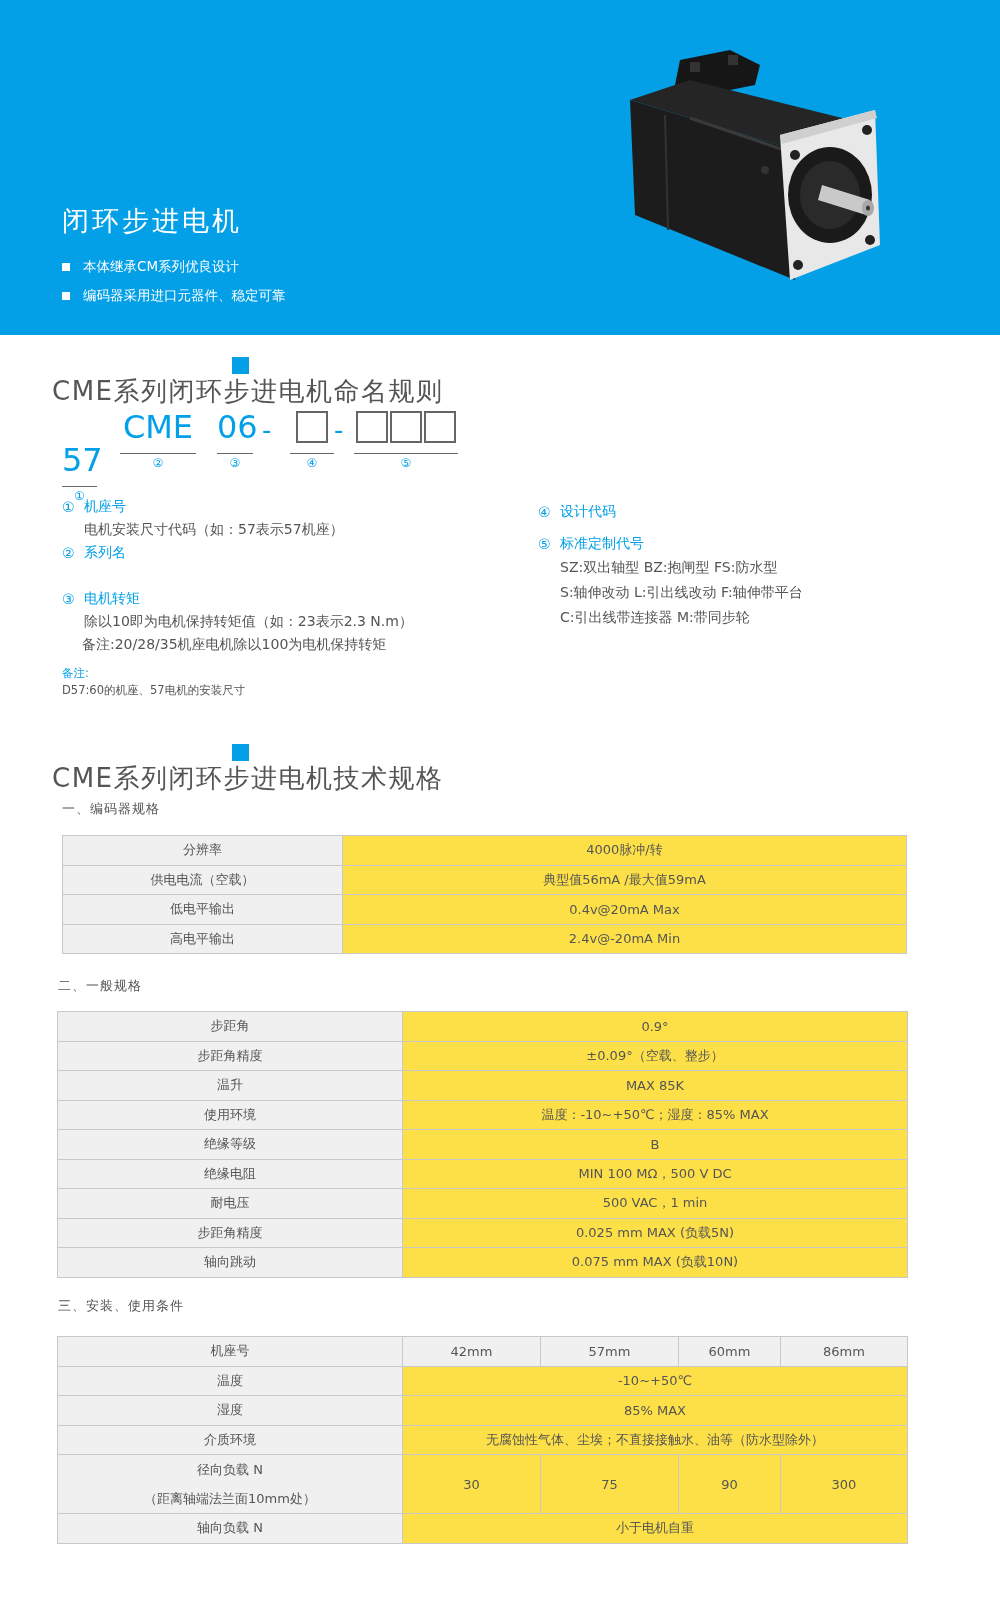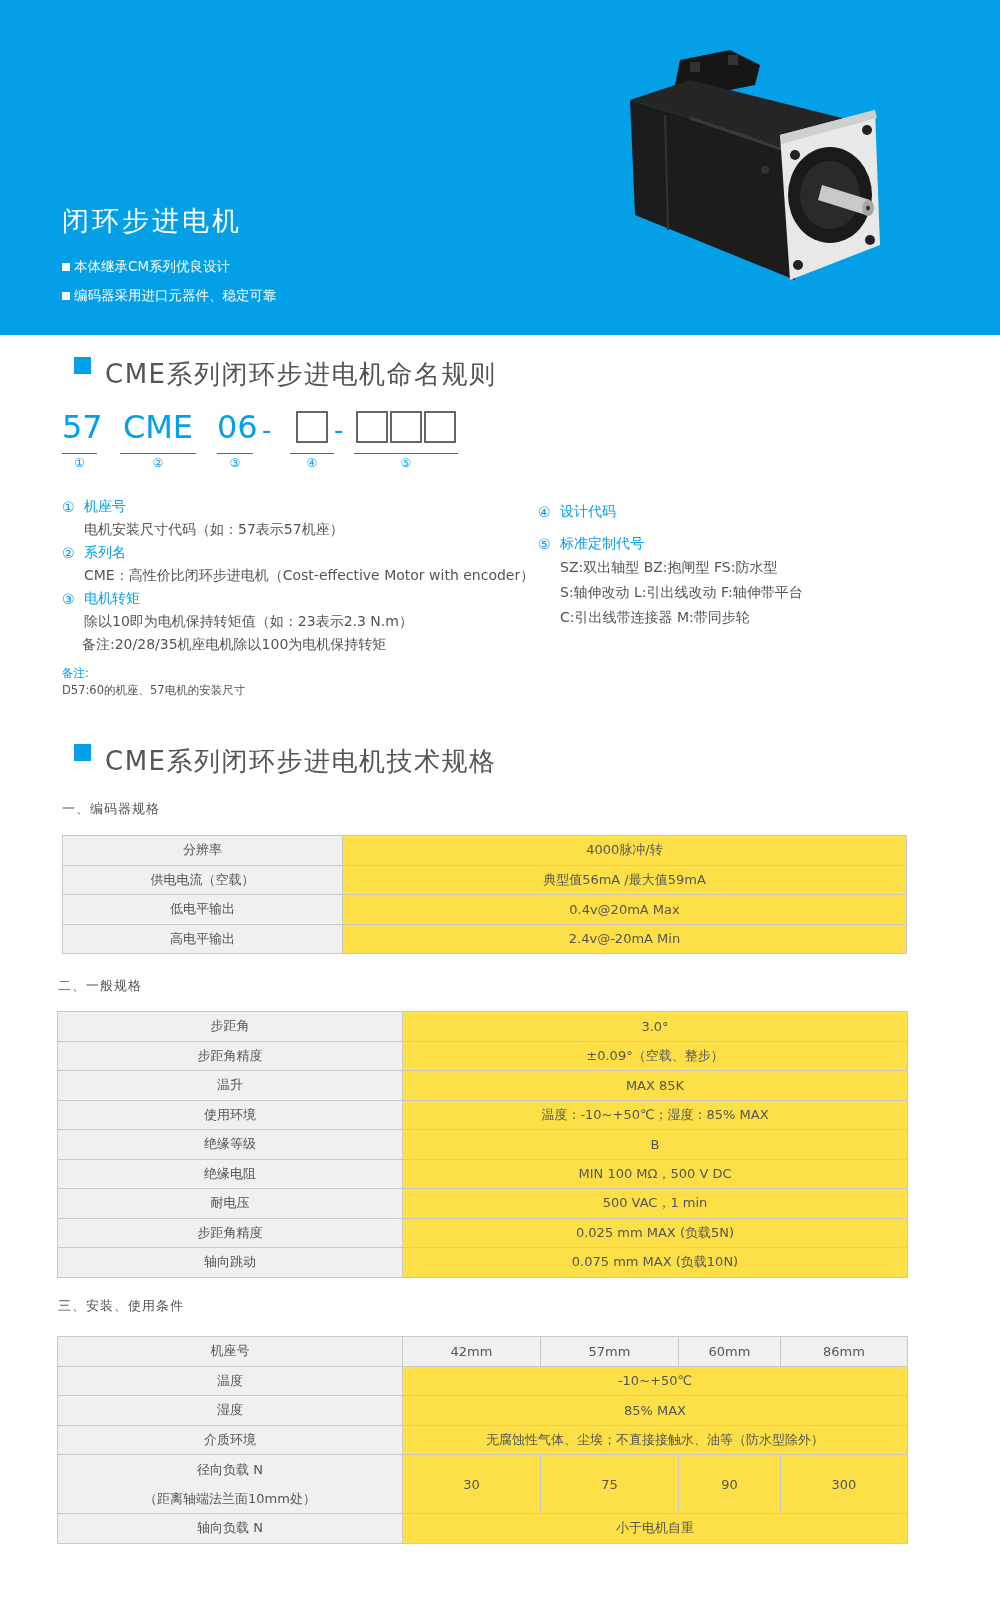--- a/index.html
+++ b/index.html
@@ -3,28 +3,28 @@
 <meta charset="utf-8">
 <style>
   * { box-sizing: border-box; margin: 0; padding: 0; }
   body { width: 1000px; height: 1605px; background: #ffffff; font-family: "DejaVu Sans", "Liberation Sans", sans-serif; color: #444; position: relative; overflow: hidden; }
 
   
   .hero { position: absolute; left: 0; top: 0; width: 1000px; height: 335px; background: #03a0e8; }
   .hero-title { position: absolute; left: 60px; top: 118px; font-size: 52px; color: #fff; letter-spacing: 4px; font-weight: 400; white-space: nowrap; }
   .hero-sub { position: absolute; left: 62px; top: 203px; font-size: 27px; color: #fff; letter-spacing: 3px; white-space: nowrap; }
   .hero-bullets { position: absolute; left: 62px; top: 252px; }
-  .hero-bullet { display: flex; align-items: center; color: #fff; font-size: 13.5px; height: 29px; white-space: nowrap; }
+  .hero-bullet { display: flex; align-items: center; color: #fff; font-size: 13.5px; height: 29px; white-space: nowrap; gap: 9px; }
   .hero-bullet .sq { width: 8px; height: 8px; background: #fff; margin-right: 4px; }
 
   
   .motor { position: absolute; left: 630px; top: 40px; width: 280px; height: 255px; }
 
   
-  .sec-head { position: absolute; left: 74px; display: flex; align-items: flex-start; white-space: nowrap; }
+  .sec-head { position: absolute; left: 52px; display: flex; align-items: center; white-space: nowrap; flex-direction: column; }
   .sec-head .sq { width: 17px; height: 17px; background: #03a0e8; margin-right: 14px; }
   .sec-head .txt { font-size: 26px; color: #555; letter-spacing: 1.5px; }
 
   
   .code { position: absolute; top: 405px; height: 80px; }
   .code-part { position: absolute; top: 0; text-align: center; }
   .code-part .val { font-size: 32px; color: #03a0e8; height: 44px; line-height: 44px; white-space: nowrap; }
   .code-part .line { height: 1px; background: #666; margin-top: 4px; }
   .code-part .num { font-size: 12px; color: #03a0e8; margin-top: 2px; }
   .code-dash { position: absolute; top: 10px; font-size: 26px; color: #03a0e8; }
@@ -92,21 +92,21 @@
     <ellipse cx="238" cy="168" rx="2" ry="2.5" fill="#333"></ellipse>
   </svg>
 </div>
 
 <div class="sec-head" style="top:357px;">
   <span class="sq"></span>
   <span class="txt">CME系列闭环步进电机命名规则</span>
 </div>
 
 <div class="code" style="left:62px; width:420px;">
-  <div class="code-part" style="left:0; width:35px;">
+  <div class="code-part" style="left:0; width:35px;margin-top:33px;">
     <div class="val">57</div>
     <div class="line"></div>
     <div class="num">①</div>
   </div>
   <div class="code-part" style="left:58px; width:76px;">
     <div class="val">CME</div>
     <div class="line"></div>
     <div class="num">②</div>
   </div>
   <div class="code-part" style="left:155px; width:36px;">
@@ -133,21 +133,20 @@
       <span class="circ">①</span>
       <span>机座号</span>
     </div>
   <div class="legend-line">电机安装尺寸代码（如：57表示57机座）</div>
 </div>
 <div class="legend-item" style="left:62px; top:542px;">
   <div class="legend-head">
       <span class="circ">②</span>
       <span>系列名</span>
     </div>
-  <div class="legend-line">CME：高性价比闭环步进电机（Cost-effective Motor with encoder）</div>
 </div>
 <div class="legend-item" style="left:62px; top:588px;">
   <div class="legend-head">
       <span class="circ">③</span>
       <span>电机转矩</span>
     </div>
   <div class="legend-line">除以10即为电机保持转矩值（如：23表示2.3 N.m）</div>
   <div class="legend-line" style="padding-left:20px;">备注:20/28/35机座电机除以100为电机保持转矩</div>
 </div>
 
@@ -203,21 +202,21 @@
 
 <div class="sub-head" style="left:58px; top:977px;">二、一般规格</div>
 <table class="spec" style="left:57px; top:1011px; width:851px;">
   <colgroup>
       <col style="width:345px">
       <col>
     </colgroup>
   <tbody>
       <tr>
         <td class="k">步距角</td>
-        <td class="v">3.0°</td>
+        <td class="v">0.9°</td>
       </tr>
   <tr>
         <td class="k">步距角精度</td>
         <td class="v">±0.09°（空载、整步）</td>
       </tr>
   <tr>
         <td class="k">温升</td>
         <td class="v">MAX 85K</td>
       </tr>
   <tr>

